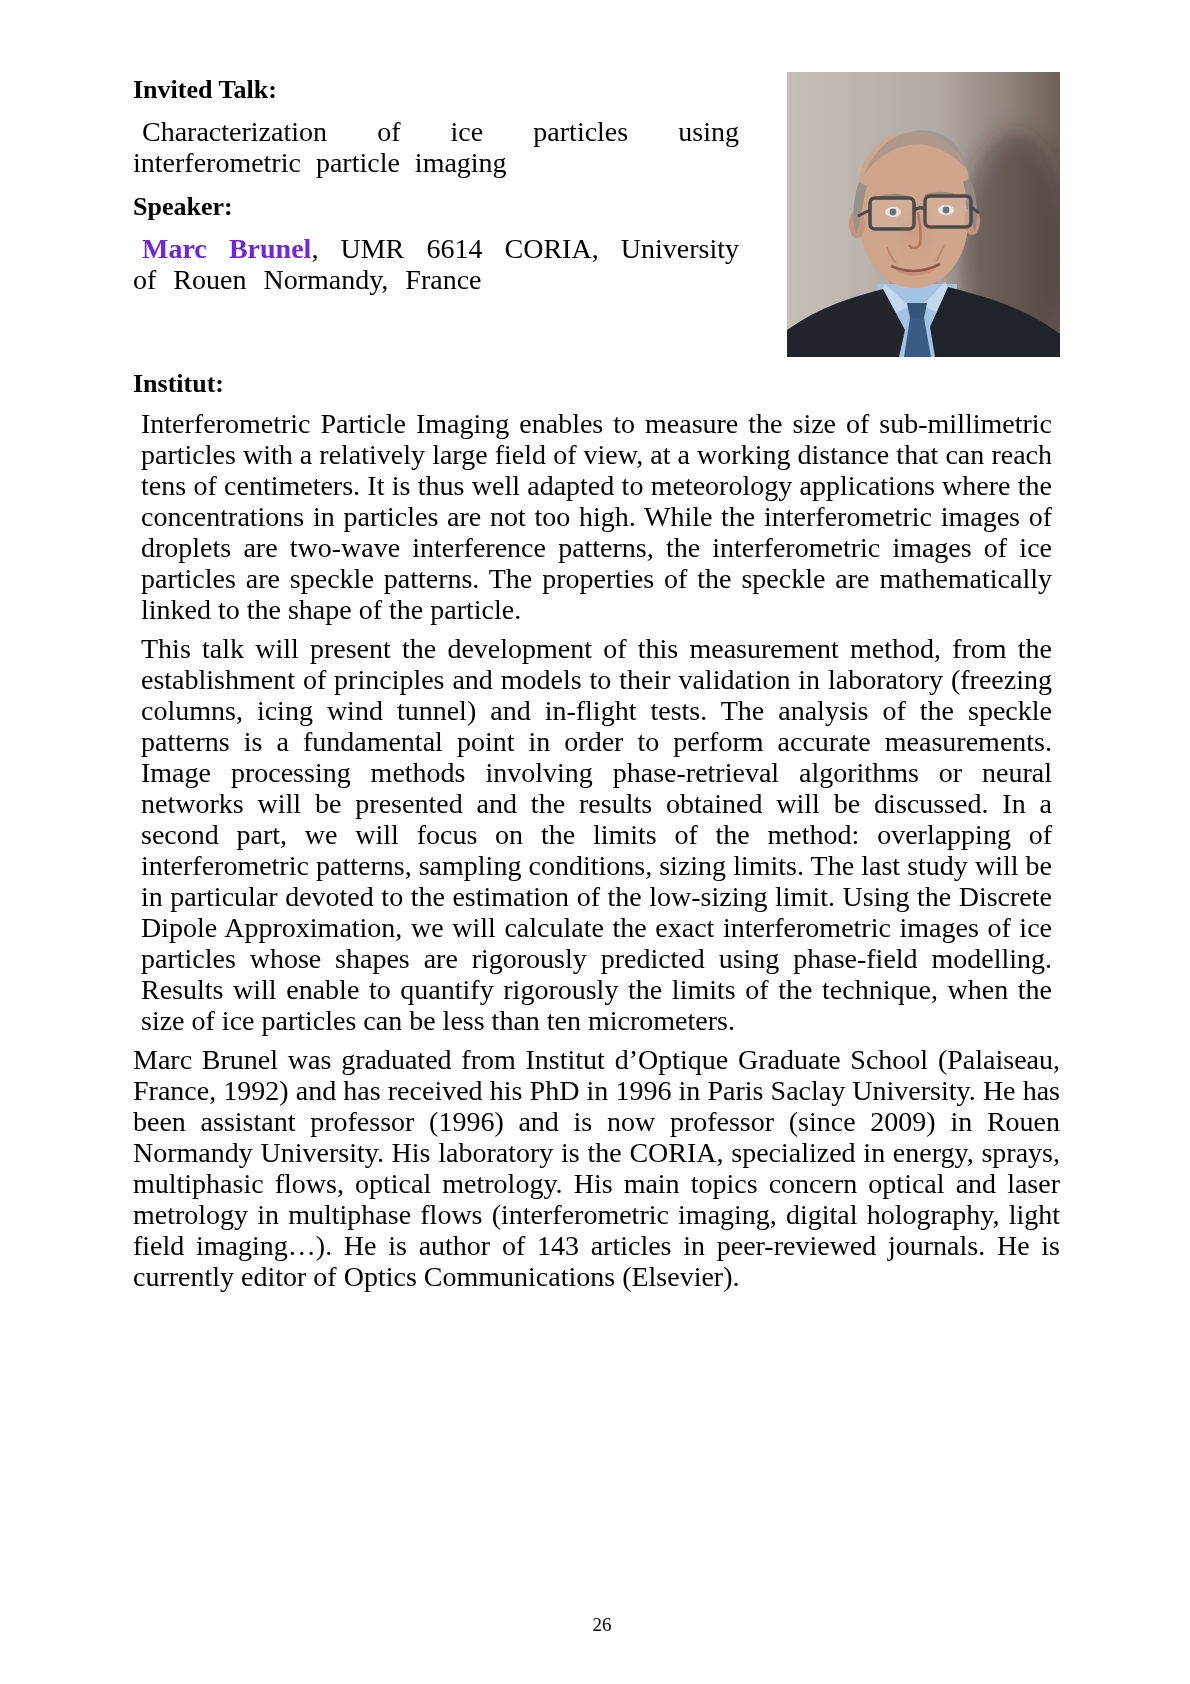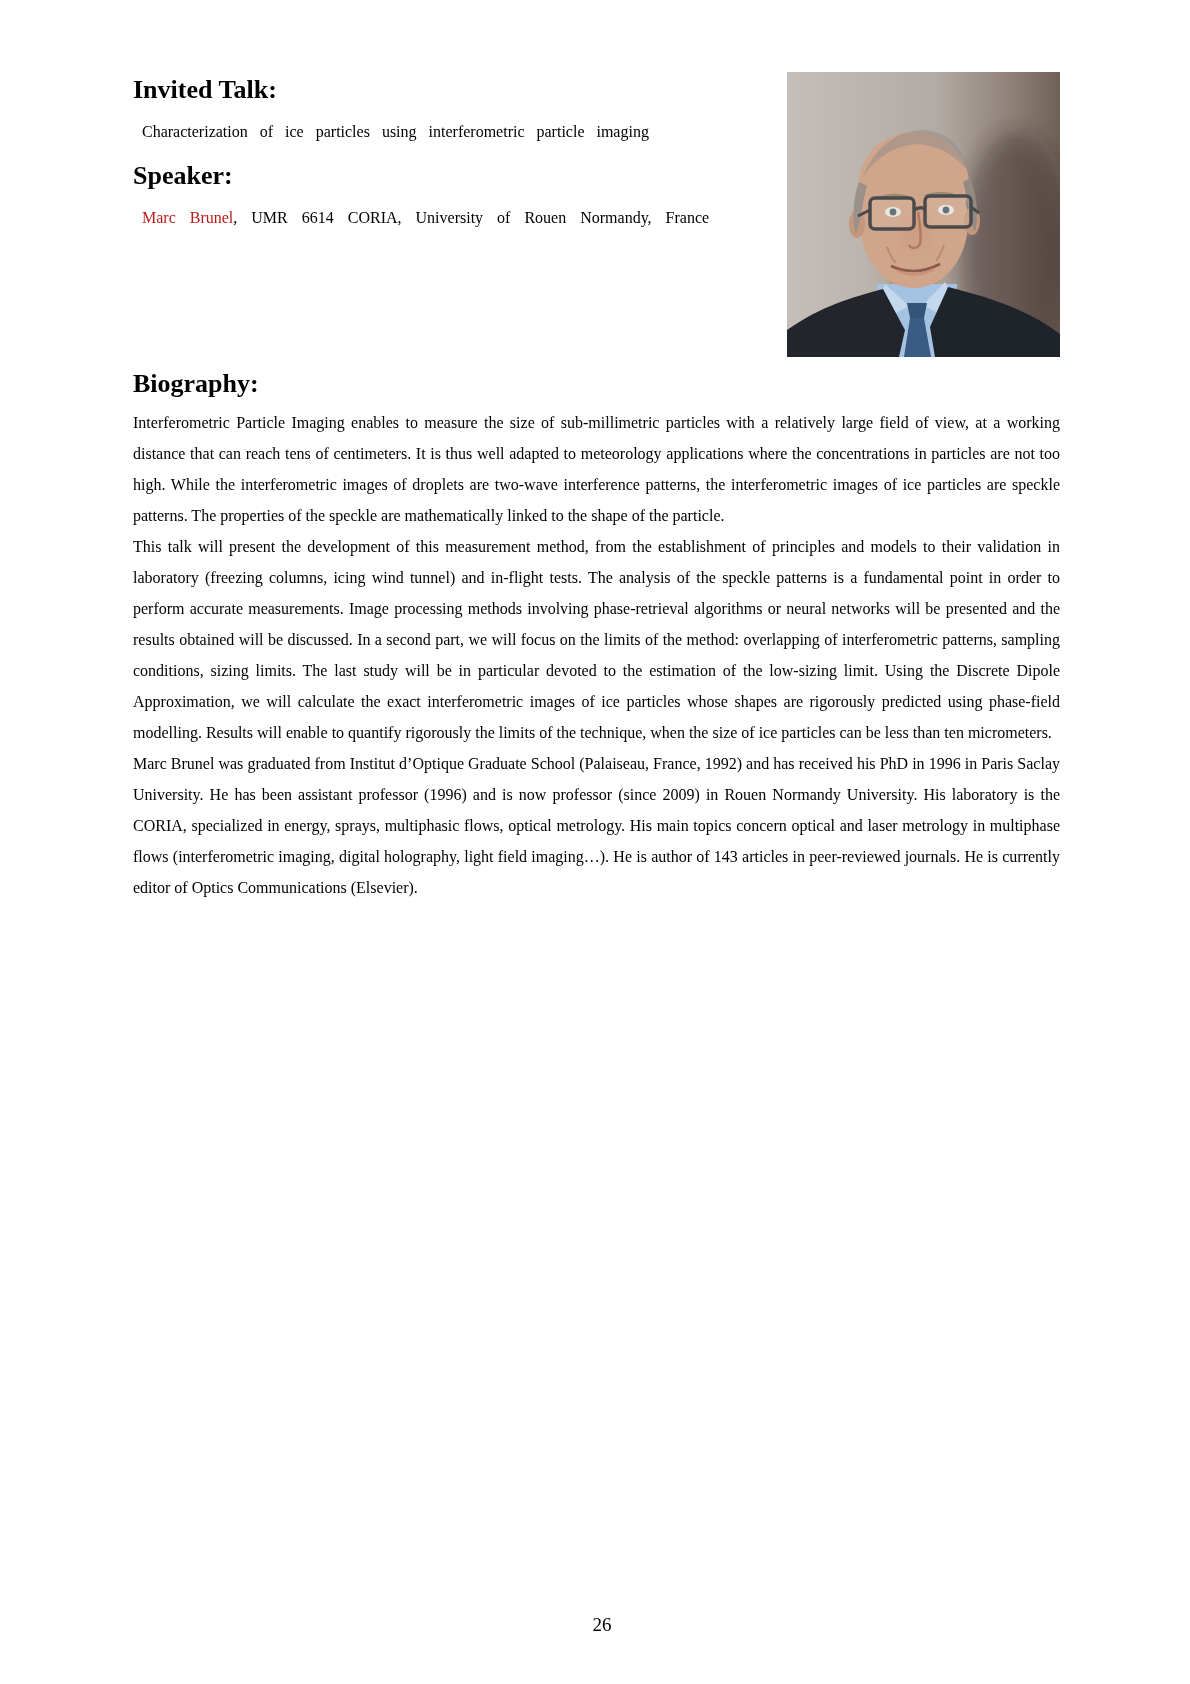--- a/index.html
+++ b/index.html
@@ -21,21 +21,21 @@
     padding: 73px 130px 0 133px;
     box-sizing: border-box;
   }
   .section-heading {
     font-size: 26px;
     font-weight: bold;
     line-height: 33px;
     margin: 0;
   }
   .body-text {
-    font-size: 16px;
+    font-size: 28px;
     line-height: 31px;
     text-align: justify;
     margin: 0;
   }
   .top-section {
     display: flex;
     align-items: flex-start;
   }
   .talk-info {
     width: 606px;
@@ -46,33 +46,34 @@
     text-indent: 9px;
     word-spacing: 8px;
     margin-bottom: 12px;
   }
   .speaker-heading { margin-top: 4px; }
   .speaker-line {
     text-indent: 9px;
     word-spacing: 10px;
   }
   .speaker-name {
-    color: #b91c1c;
+    color: #6d28d9;
     text-decoration: none;
     cursor: pointer;
+    font-weight: bold;
   }
   .photo-frame {
     margin-left: auto;
     width: 273px;
     height: 285px;
     margin-top: -1px;
     overflow: hidden;
   }
   .abstract-heading { margin-top: 10px; margin-bottom: 7px; }
-  .abstract-p { margin: 0; }
+  .abstract-p { margin: 8px; }
   .biography-heading { margin-top: 16px; margin-bottom: 9px; }
   .page-number {
     position: absolute;
     bottom: 48px;
     left: 0;
     width: 100%;
     text-align: center;
     font-size: 19px;
     color: #000000;
     margin-left: 7px;
@@ -147,20 +148,20 @@
         <path d="M131,140 C 133,155 135,162 133,172 C 130,177 124,177 122,173" stroke="#b07c5e" stroke-width="2.5" fill="none"></path>
         <ellipse cx="129" cy="158" rx="9" ry="13" fill="rgba(190,100,80,0.30)" filter="url(#soft)"></ellipse>
         <path d="M104,194 Q 128,205 153,192" stroke="#8a5a4a" stroke-width="2.6" fill="none"></path>
         <path d="M110,198 Q 128,207 147,197" stroke="rgba(200,130,110,0.55)" stroke-width="3" fill="none"></path>
         <path d="M100,175 Q 104,186 109,191" stroke="rgba(150,90,65,0.35)" stroke-width="2" fill="none"></path>
         <path d="M157,173 Q 153,184 149,189" stroke="rgba(150,90,65,0.35)" stroke-width="2" fill="none"></path>
       </svg>
     </div>
   </div>
 
-  <h1 class="section-heading abstract-heading">Biography:</h1>
+  <h1 class="section-heading abstract-heading">Institut:</h1>
   <p class="body-text abstract-p">Interferometric Particle Imaging enables to measure the size of sub-millimetric particles with a relatively large field of view, at a working distance that can reach tens of centimeters. It is thus well adapted to meteorology applications where the concentrations in particles are not too high. While the interferometric images of droplets are two-wave interference patterns, the interferometric images of ice particles are speckle patterns. The properties of the speckle are mathematically linked to the shape of the particle.</p>
   <p class="body-text abstract-p">This talk will present the development of this measurement method, from the establishment of principles and models to their validation in laboratory (freezing columns, icing wind tunnel) and in-flight tests. The analysis of the speckle patterns is a fundamental point in order to perform accurate measurements. Image processing methods involving phase-retrieval algorithms or neural networks will be presented and the results obtained will be discussed. In a second part, we will focus on the limits of the method: overlapping of interferometric patterns, sampling conditions, sizing limits. The last study will be in particular devoted to the estimation of the low-sizing limit. Using the Discrete Dipole Approximation, we will calculate the exact interferometric images of ice particles whose shapes are rigorously predicted using phase-field modelling. Results will enable to quantify rigorously the limits of the technique, when the size of ice particles can be less than ten micrometers.</p>
 
   <p class="body-text">Marc Brunel was graduated from Institut d’Optique Graduate School (Palaiseau, France, 1992) and has received his PhD in 1996 in Paris Saclay University. He has been assistant professor (1996) and is now professor (since 2009) in Rouen Normandy University. His laboratory is the CORIA, specialized in energy, sprays, multiphasic flows, optical metrology. His main topics concern optical and laser metrology in multiphase flows (interferometric imaging, digital holography, light field imaging…). He is author of 143 articles in peer-reviewed journals. He is currently editor of Optics Communications (Elsevier).</p>
 
   <div class="page-number">26</div>
 </div>
 
 </body></html>

